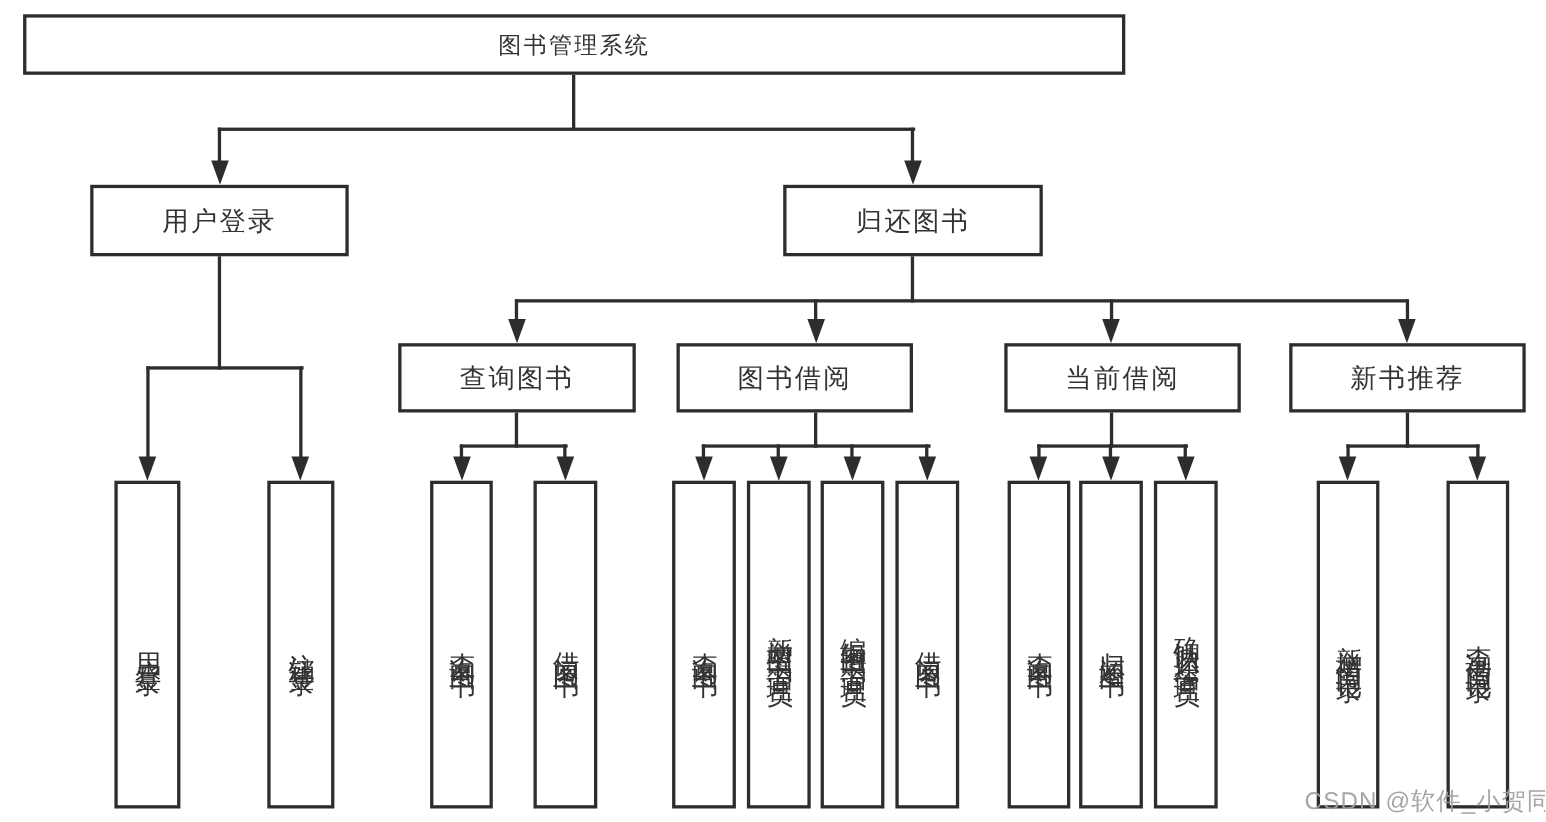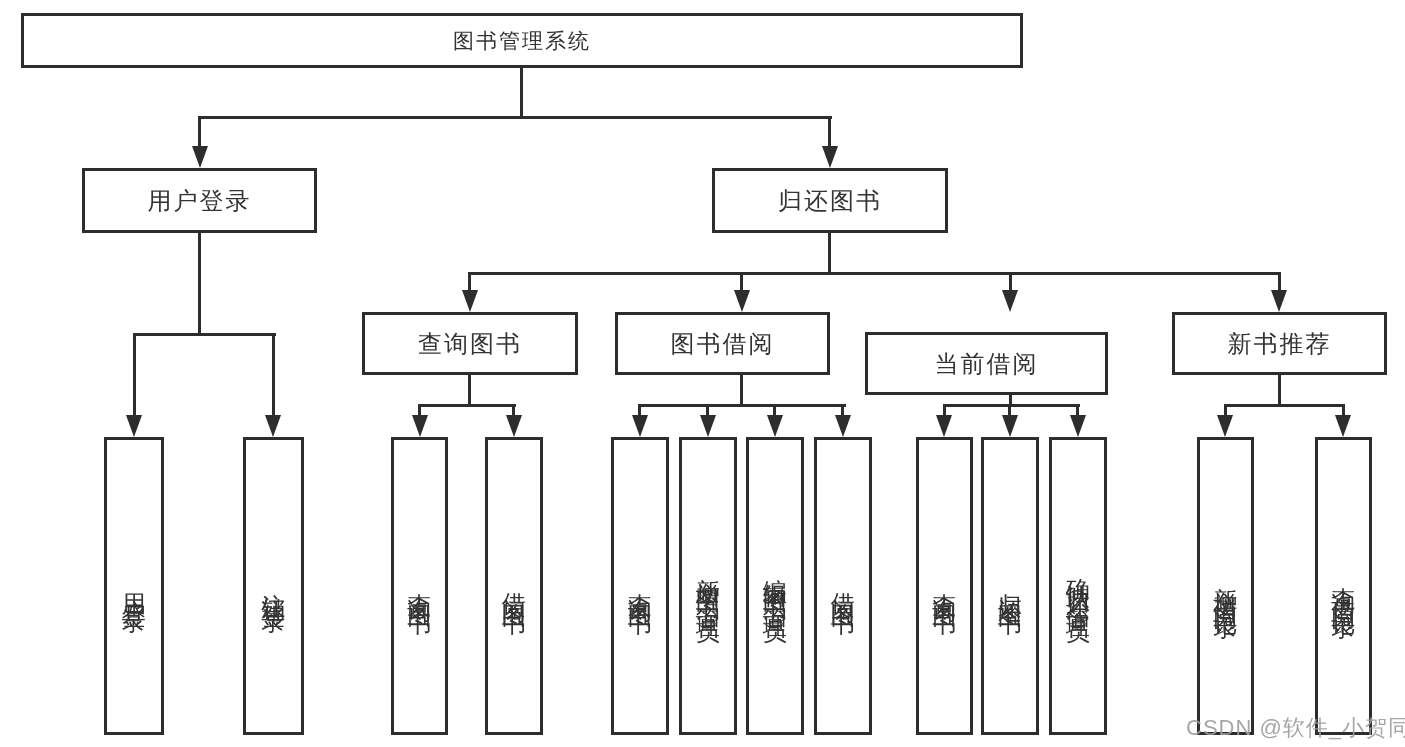--- a/index.html
+++ b/index.html
@@ -68,21 +68,21 @@
   <div class="a" style="left:1002px;top:290px;"></div>
   <div class="v" style="left:1278px;top:272px;height:20px;"></div>
   <div class="a" style="left:1271px;top:290px;"></div>
 
   <div class="node" style="left:362px;top:312px;width:216px;height:63px;">
     <span>查询图书</span>
   </div>
   <div class="node" style="left:615px;top:312px;width:215px;height:63px;font-family:Liberation Serif, serif;">
     <span>图书借阅</span>
   </div>
-  <div class="node" style="left:865px;top:312px;width:243px;height:63px;margin-top:20px;">
+  <div class="node" style="left:913px;top:312px;width:215px;height:63px;">
     <span>当前借阅</span>
   </div>
   <div class="node" style="left:1172px;top:312px;width:215px;height:63px;">
     <span>新书推荐</span>
   </div>
 
   <div class="v" style="left:468px;top:373px;height:34px;"></div>
   <div class="h" style="left:418px;top:404px;width:98px;"></div>
   <div class="v" style="left:418px;top:404px;height:13px;"></div>
   <div class="a" style="left:412px;top:415px;"></div>

